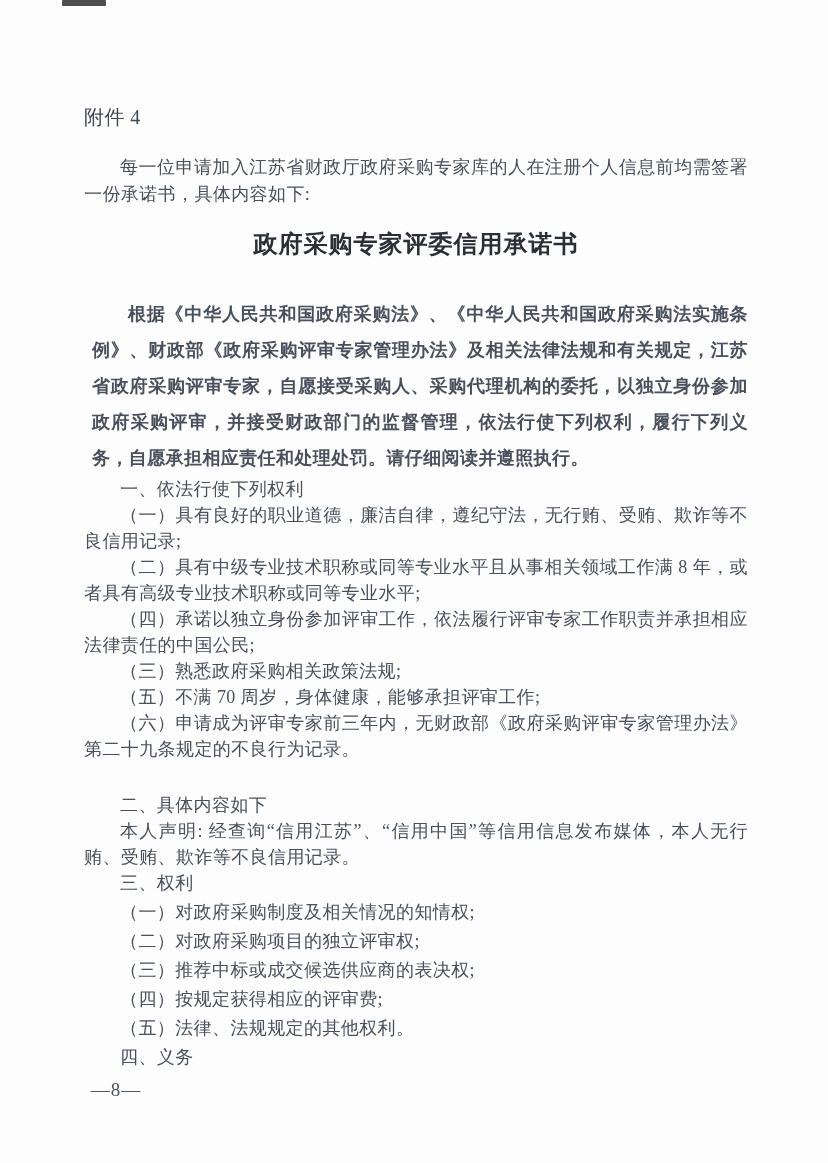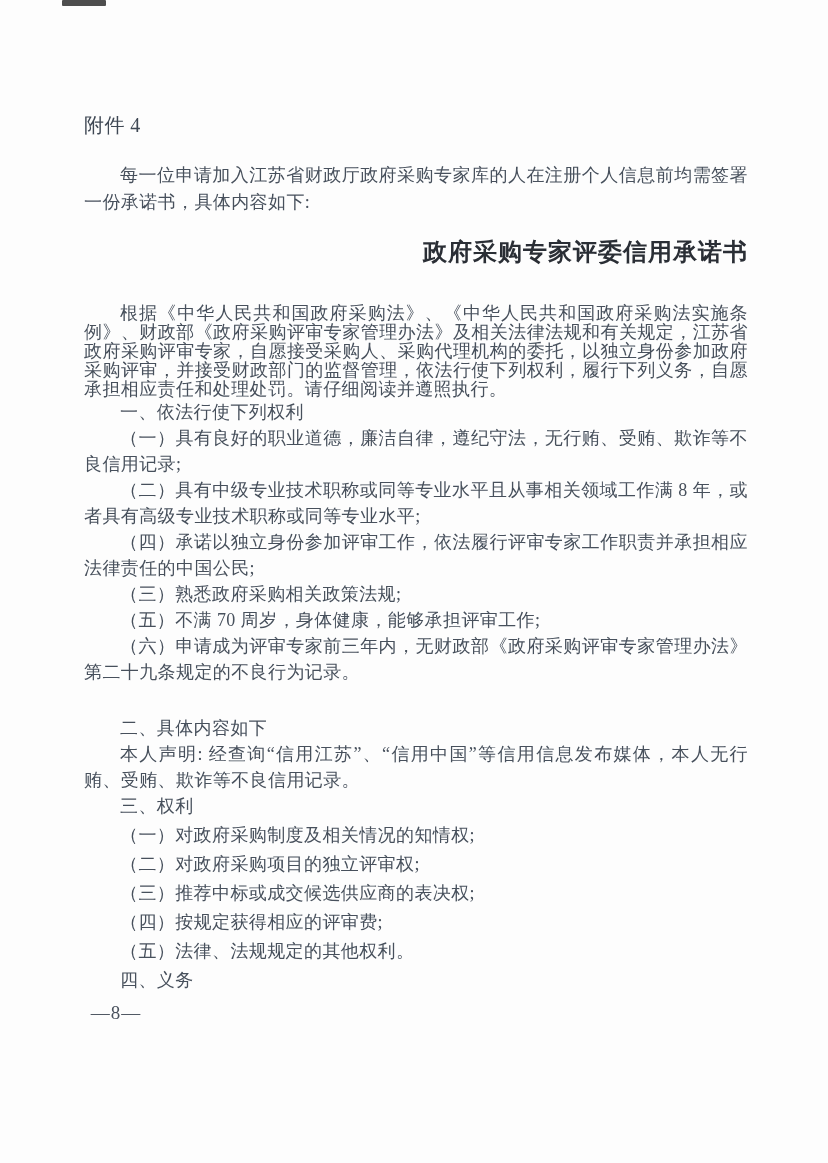--- a/index.html
+++ b/index.html
@@ -23,53 +23,54 @@
     top: 0;
     width: 44px;
     height: 6px;
     background: #2f2f2f;
     opacity: 0.85;
     border-radius: 1px;
   }
   .content {
     position: absolute;
     left: 84px;
-    top: 8px;
+    top: 0;
     width: 664px;
     font-size: 18px;
     line-height: 26px;
     letter-spacing: 0.4px;
     text-align: justify;
   }
   .attachment {
     padding-top: 104px;
     font-size: 20px;
     line-height: 26px;
     color: #3f4854;
   }
   .intro {
     margin: 24px 0 0 0;
     text-indent: 2em;
     line-height: 27px;
   }
   .doc-title {
     margin: 20px 0 0 0;
-    text-align: right;
+    text-align: center;
     text-indent: 0;
     font-family: "Liberation Sans", "DejaVu Sans", sans-serif;
     font-size: 24px;
     line-height: 32px;
     font-weight: 700;
     color: #2a2e35;
     letter-spacing: 1px;
   }
   .preamble {
-    margin: 36px 0 0 0;
+    margin: 36px 0 0 8px;
     text-indent: 2em;
-    line-height: 19px;
+    line-height: 36px;
+    font-weight: bold;
   }
   .para {
     margin: 0;
     text-indent: 2em;
     line-height: 26px;
   }
   .sec2 { margin-top: 30px; }
   .sec3 { margin-top: 26px; }
   .rights-item {
     margin: 0 0 2px 0;

